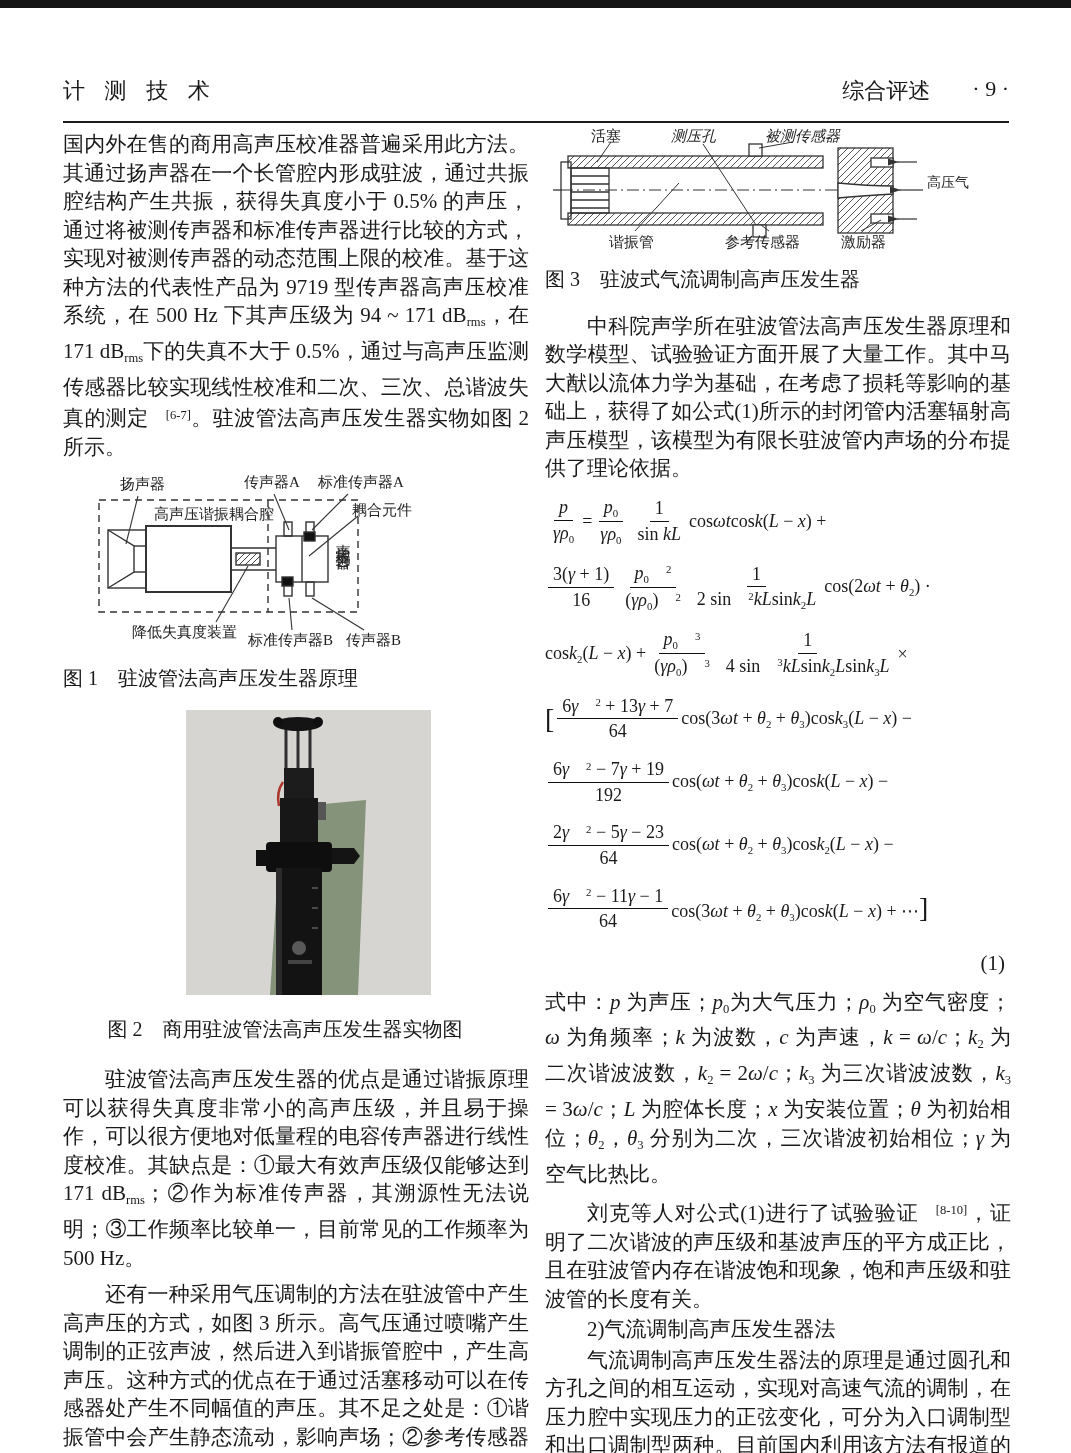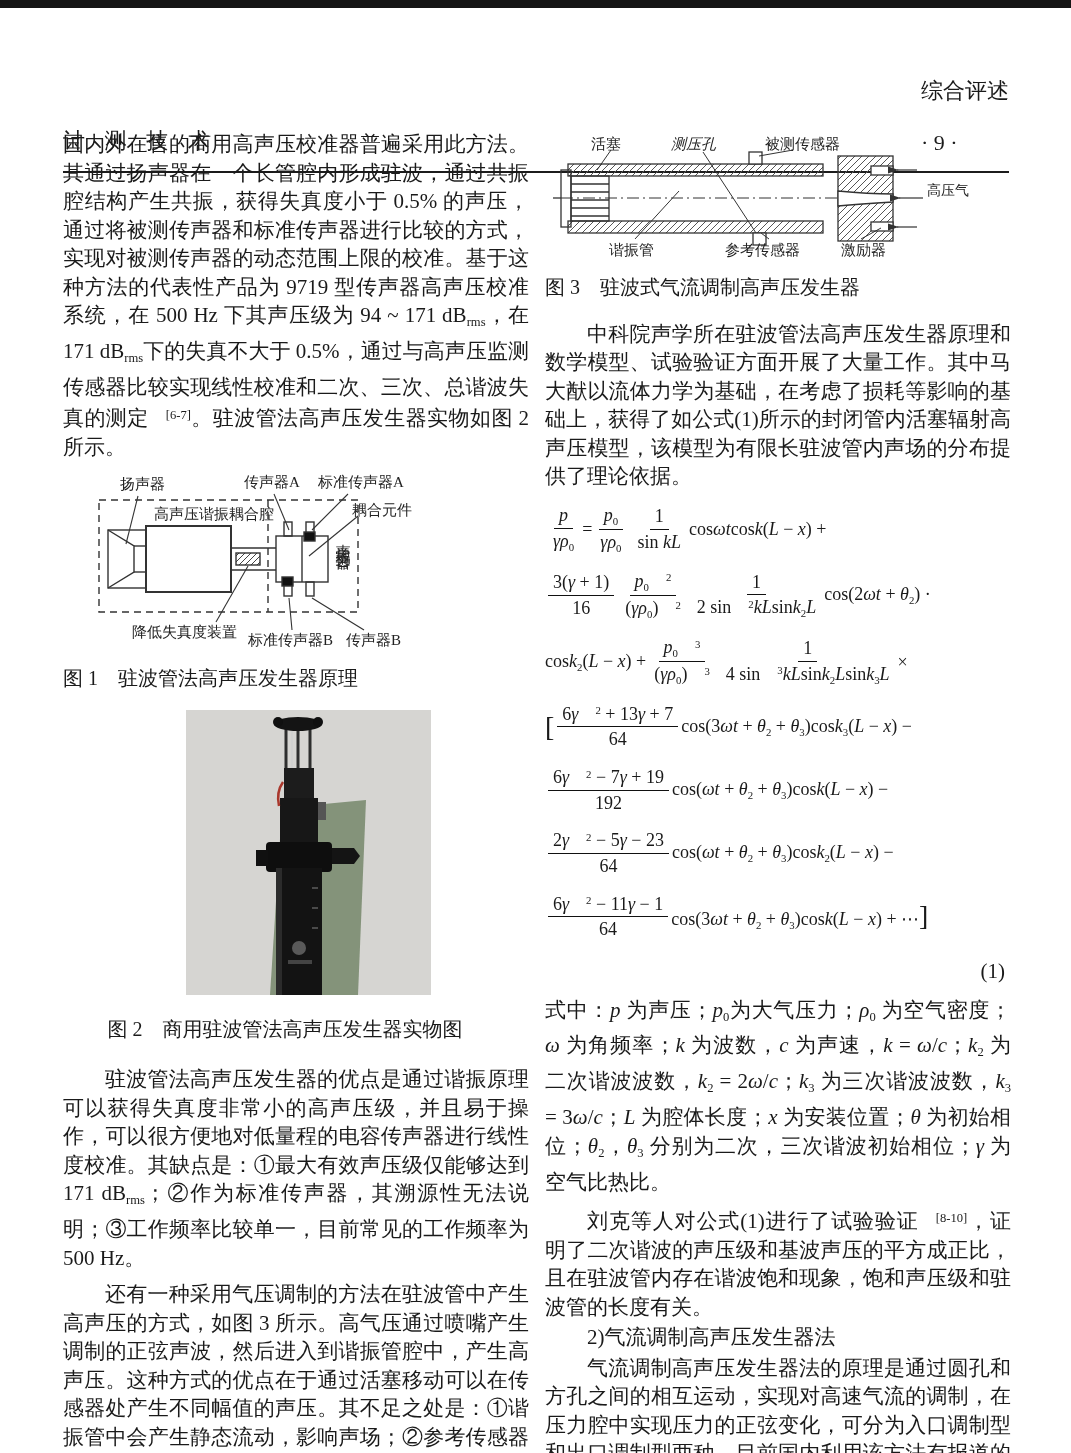--- a/index.html
+++ b/index.html
@@ -8,21 +8,21 @@
     font-family:"Liberation Serif","DejaVu Serif",serif;color:#1a1a1a;
     overflow:hidden;
   }
   .top-strip{position:absolute;top:0;left:0;width:1071px;height:8px;background:#151515;}
   .page-header{
     position:absolute;top:76px;left:63px;width:946px;
     display:flex;justify-content:space-between;align-items:flex-end;
     border-bottom:2px solid #1c1c1c;padding-bottom:15px;font-size:22px;
   }
   .journal-title{letter-spacing:0.32em;}
-  .header-right{display:flex;gap:24px;flex-direction:column;}
+  .header-right{display:flex;gap:42px;}
   .columns{position:absolute;top:122px;left:63px;width:948px;display:flex;gap:16px;}
   .col{width:466px;font-size:21px;line-height:28.5px;text-align:justify;}
   .para{margin:8px 0 0 0;}
   .indent{text-indent:2em;}
   .s-sub{font-size:0.6em;vertical-align:-0.35em;}
   .s-sup{font-size:0.6em;vertical-align:0.5em;padding-left:17px;}
   .s-i{font-style:italic;}
   .s-big{font-size:1.55em;line-height:1;}
   
   .fig{margin-top:12px;}
@@ -151,21 +151,21 @@
       </svg>
       <div class="fig-caption" style="width:400px;margin-left:-78px;">图 2　商用驻波管法高声压发生器实物图</div>
     </div>
 
     <p class="para indent" style="margin-top:22px;"><span>驻波管法高声压发生器的优点是通过谐振原理可以获得失真度非常小的高声压级，并且易于操作，可以很方便地对低量程的电容传声器进行线性度校准。其缺点是：①最大有效声压级仅能够达到 171 dB</span><span class="s-sub">rms</span><span>；②作为标准传声器，其溯源性无法说明；③工作频率比较单一，目前常见的工作频率为 500 Hz。</span></p>
     <p class="para indent"><span>还有一种采用气压调制的方法在驻波管中产生高声压的方式，如图 3 所示。高气压通过喷嘴产生调制的正弦声波，然后进入到谐振管腔中，产生高声压。这种方式的优点在于通过活塞移动可以在传感器处产生不同幅值的声压。其不足之处是：①谐振管中会产生静态流动，影响声场；②参考传感器的溯源问题难以解决。</span></p>
   </div>
 
   <div class="col">
 
-    <div class="fig" style="margin-top:14px;">
+    <div class="fig" style="margin-top:6px;">
       <div class="fig-canvas" style="width:450px;height:125px;">
         <svg width="450" height="125" viewBox="0 0 450 125">
           <defs>
             <pattern id="hatch2" patternUnits="userSpaceOnUse" width="7" height="7">
               <path d="M0,7 L7,0" stroke="#555" stroke-width="1"></path>
             </pattern>
             <marker id="arrL" markerWidth="9" markerHeight="8" refX="1.5" refY="3" orient="auto">
               <path d="M9,0 L0,3 L9,6 Z" fill="#333"></path>
             </marker>
           </defs>
@@ -203,21 +203,21 @@
               <line x1="150" y1="16" x2="203" y2="97"></line>
               <line x1="240" y1="14" x2="206" y2="20"></line>
               <line x1="82" y1="103" x2="126" y2="55"></line>
               <line x1="216" y1="103" x2="208" y2="97"></line>
               <line x1="308" y1="103" x2="328" y2="92"></line>
             </g>
           </g>
         </svg>
         <div class="fig-label" style="left:38px;top:0px;">活塞</div>
         <div class="fig-label" style="left:118px;top:0px;font-style:italic;">测压孔</div>
-        <div class="fig-label" style="left:212px;top:0px;">被测传感器</div>
+        <div class="fig-label" style="left:212px;top:0px;font-style:italic;">被测传感器</div>
         <div class="fig-label" style="left:56px;top:106px;">谐振管</div>
         <div class="fig-label" style="left:172px;top:106px;">参考传感器</div>
         <div class="fig-label" style="left:288px;top:106px;">激励器</div>
         <div class="fig-label" style="left:374px;top:46px;font-size:14px;">高压气</div>
       </div>
       <div class="fig-caption">图 3　驻波式气流调制高声压发生器</div>
     </div>
 
     <p class="para indent" style="margin-top:18px;"><span>中科院声学所在驻波管法高声压发生器原理和数学模型、试验验证方面开展了大量工作。其中马大猷以流体力学为基础，在考虑了损耗等影响的基础上，获得了如公式(1)所示的封闭管内活塞辐射高声压模型，该模型为有限长驻波管内声场的分布提供了理论依据。</span></p>
 

